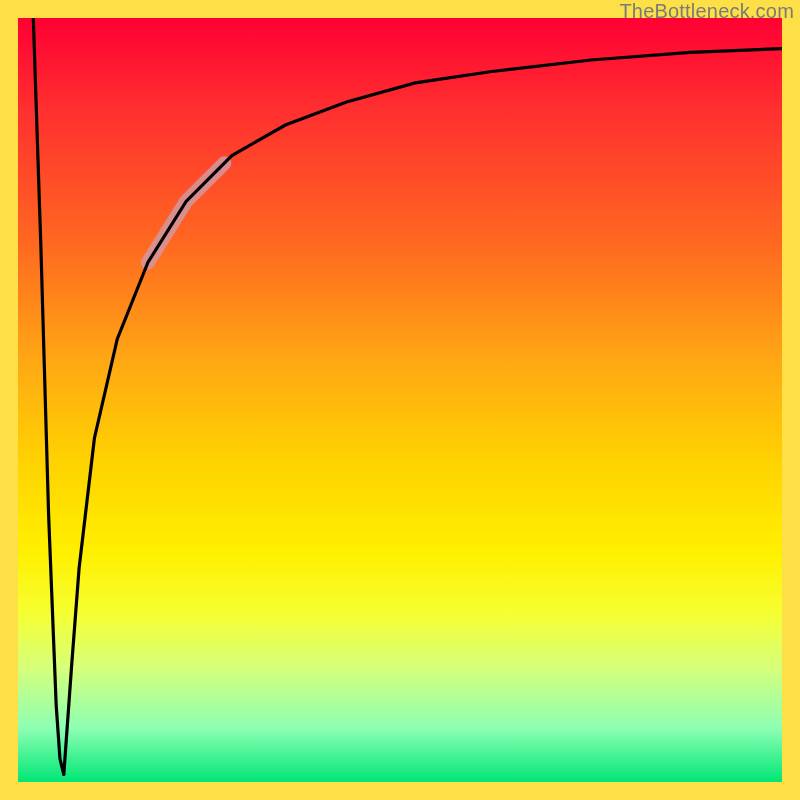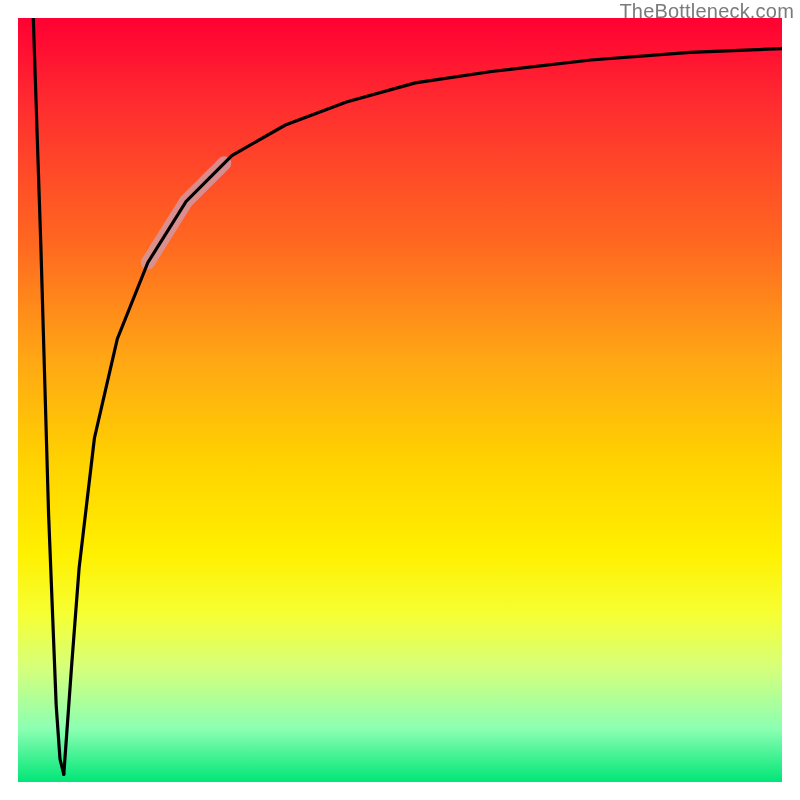--- a/index.html
+++ b/index.html
@@ -10,21 +10,21 @@
     overflow: hidden;
     background: #000;
     font-family: Arial, Helvetica, sans-serif;
   }
   .frame {
     position: absolute;
     left: 0;
     top: 0;
     width: 800px;
     height: 800px;
-    background: #ffffff;
+    background: #fde047;
   }
   .plot-area {
     position: absolute;
     left: 18px;
     top: 18px;
     width: 764px;
     height: 764px;
     
     background: linear-gradient(
       to bottom,

